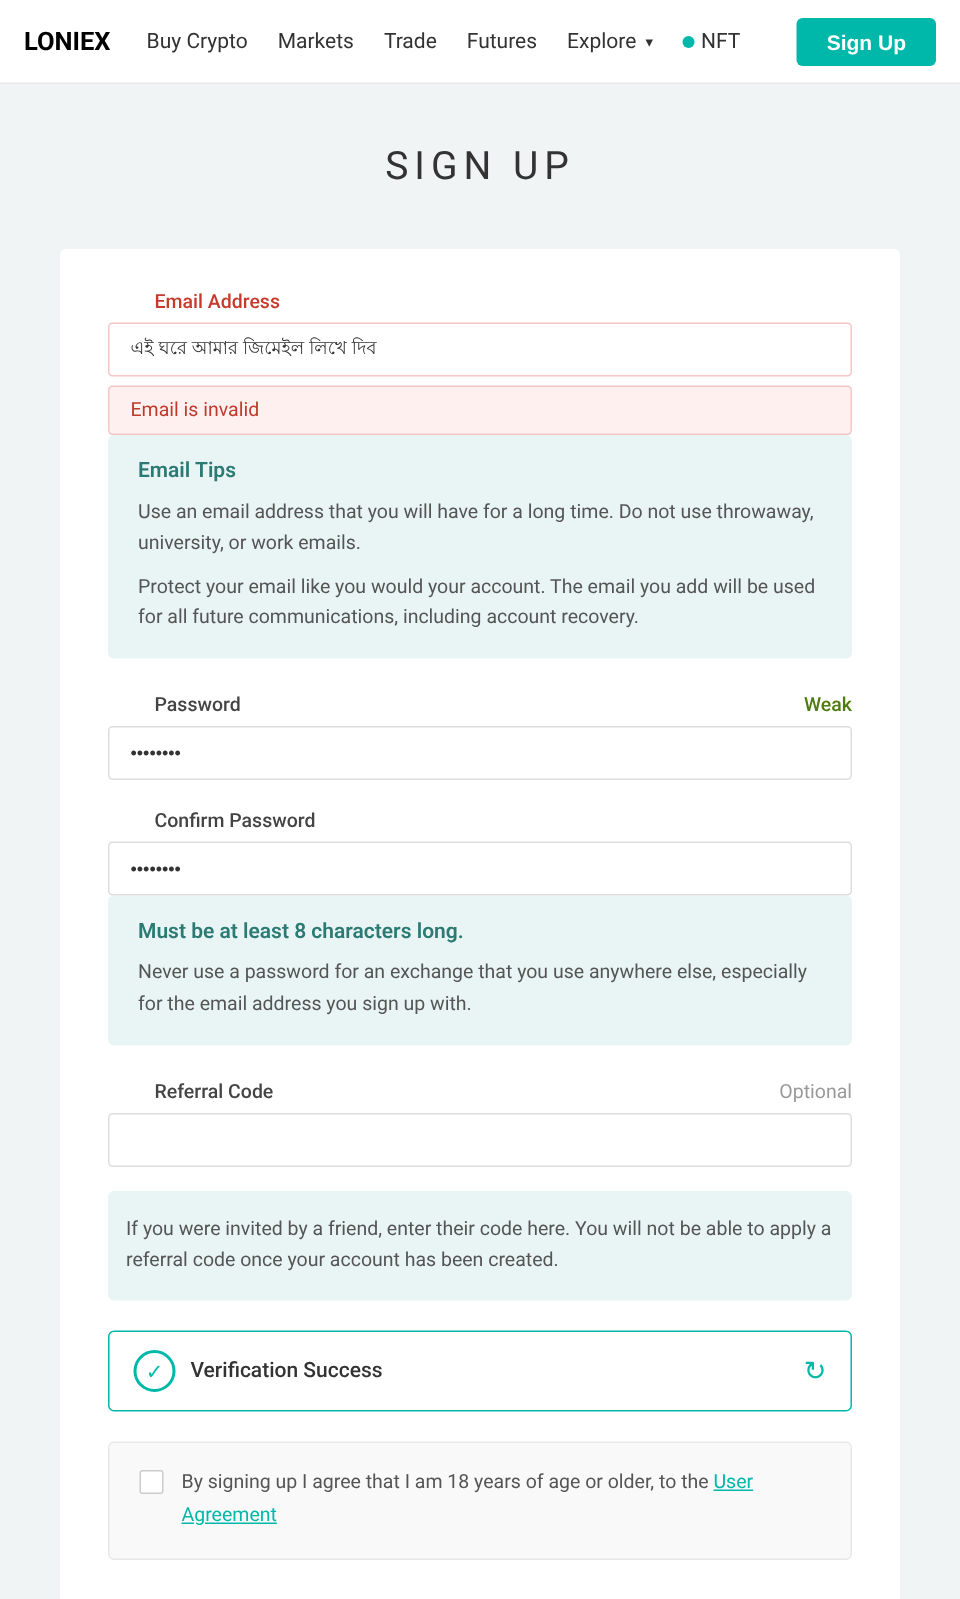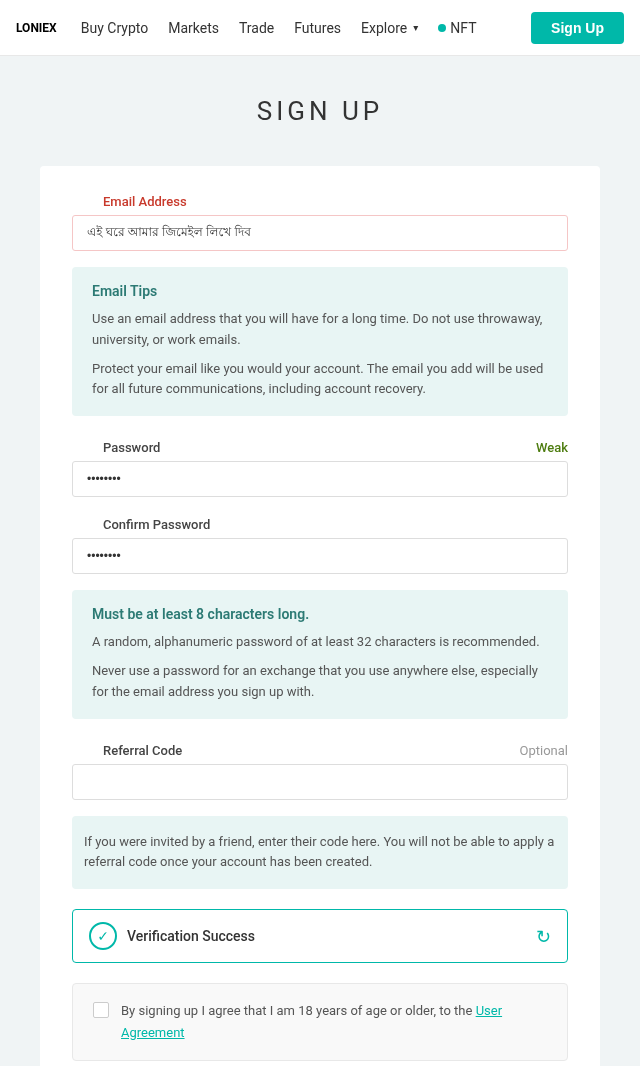--- a/index.html
+++ b/index.html
@@ -14,21 +14,21 @@
     .navbar {
       background: #fff;
       display: flex;
       align-items: center;
       padding: 0 16px;
       height: 56px;
       border-bottom: 1px solid #e8e8e8;
     }
     .nav-logo {
       font-weight: 700;
-      font-size: 12px;
+      font-size: 17px;
       color: #000;
       margin-right: 24px;
     }
     .nav-links {
       display: flex;
       align-items: center;
       gap: 20px;
       flex: 1;
     }
     .nav-link {
@@ -136,21 +136,21 @@
       padding: 8px 14px;
       border-radius: 3px;
       margin-top: 6px;
     }
 
     
     .tips-box {
       background: #e8f5f4;
       border-radius: 4px;
       padding: 16px 20px;
-      margin-top: 16px;
+      margin-top: 0;
     }
     .tips-title {
       font-size: 14px;
       font-weight: 600;
       color: #2c7a74;
       margin-bottom: 10px;
     }
     .tips-text {
       font-size: 13px;
       color: #555;
@@ -277,20 +277,21 @@
 </nav>
 
 <div class="main-content">
   <h1 class="page-title">SIGN UP</h1>
 
   <div class="form-section">
 
     <div class="field-group">
       <label class="field-label">Email Address</label>
       <input class="text-input error-border" type="text" value="এই ঘরে আমার জিমেইল লিখে দিব" style="">
+      <div class="error-msg">Email is invalid</div>
 
       
       <div class="tips-box">
         <div class="tips-title">Email Tips</div>
         <p class="tips-text">Use an email address that you will have for a long time. Do not use throwaway, university, or work emails.</p>
         <p class="tips-text">Protect your email like you would your account. The email you add will be used for all future communications, including account recovery.</p>
       </div>
     </div>
 
     <div class="field-group password-group">
@@ -303,21 +304,20 @@
 
     <div class="field-group">
       <label class="field-label normal">
         <span>Confirm Password</span>
       </label>
       <input class="text-input" type="password" value="········" style="">
 
       
       <div class="tips-box">
         <div class="tips-title">Must be at least 8 characters long.</div>
-        <p class="tips-text">A random, alphanumeric password of at least 32 characters is recommended.</p>
         <p class="tips-text">Never use a password for an exchange that you use anywhere else, especially for the email address you sign up with.</p>
       </div>
     </div>
 
     <div class="field-group referral-group">
       <label class="field-label normal">
         <span>Referral Code</span>
         <span class="optional-badge">Optional</span>
       </label>
       <input class="text-input" type="text" style="">

